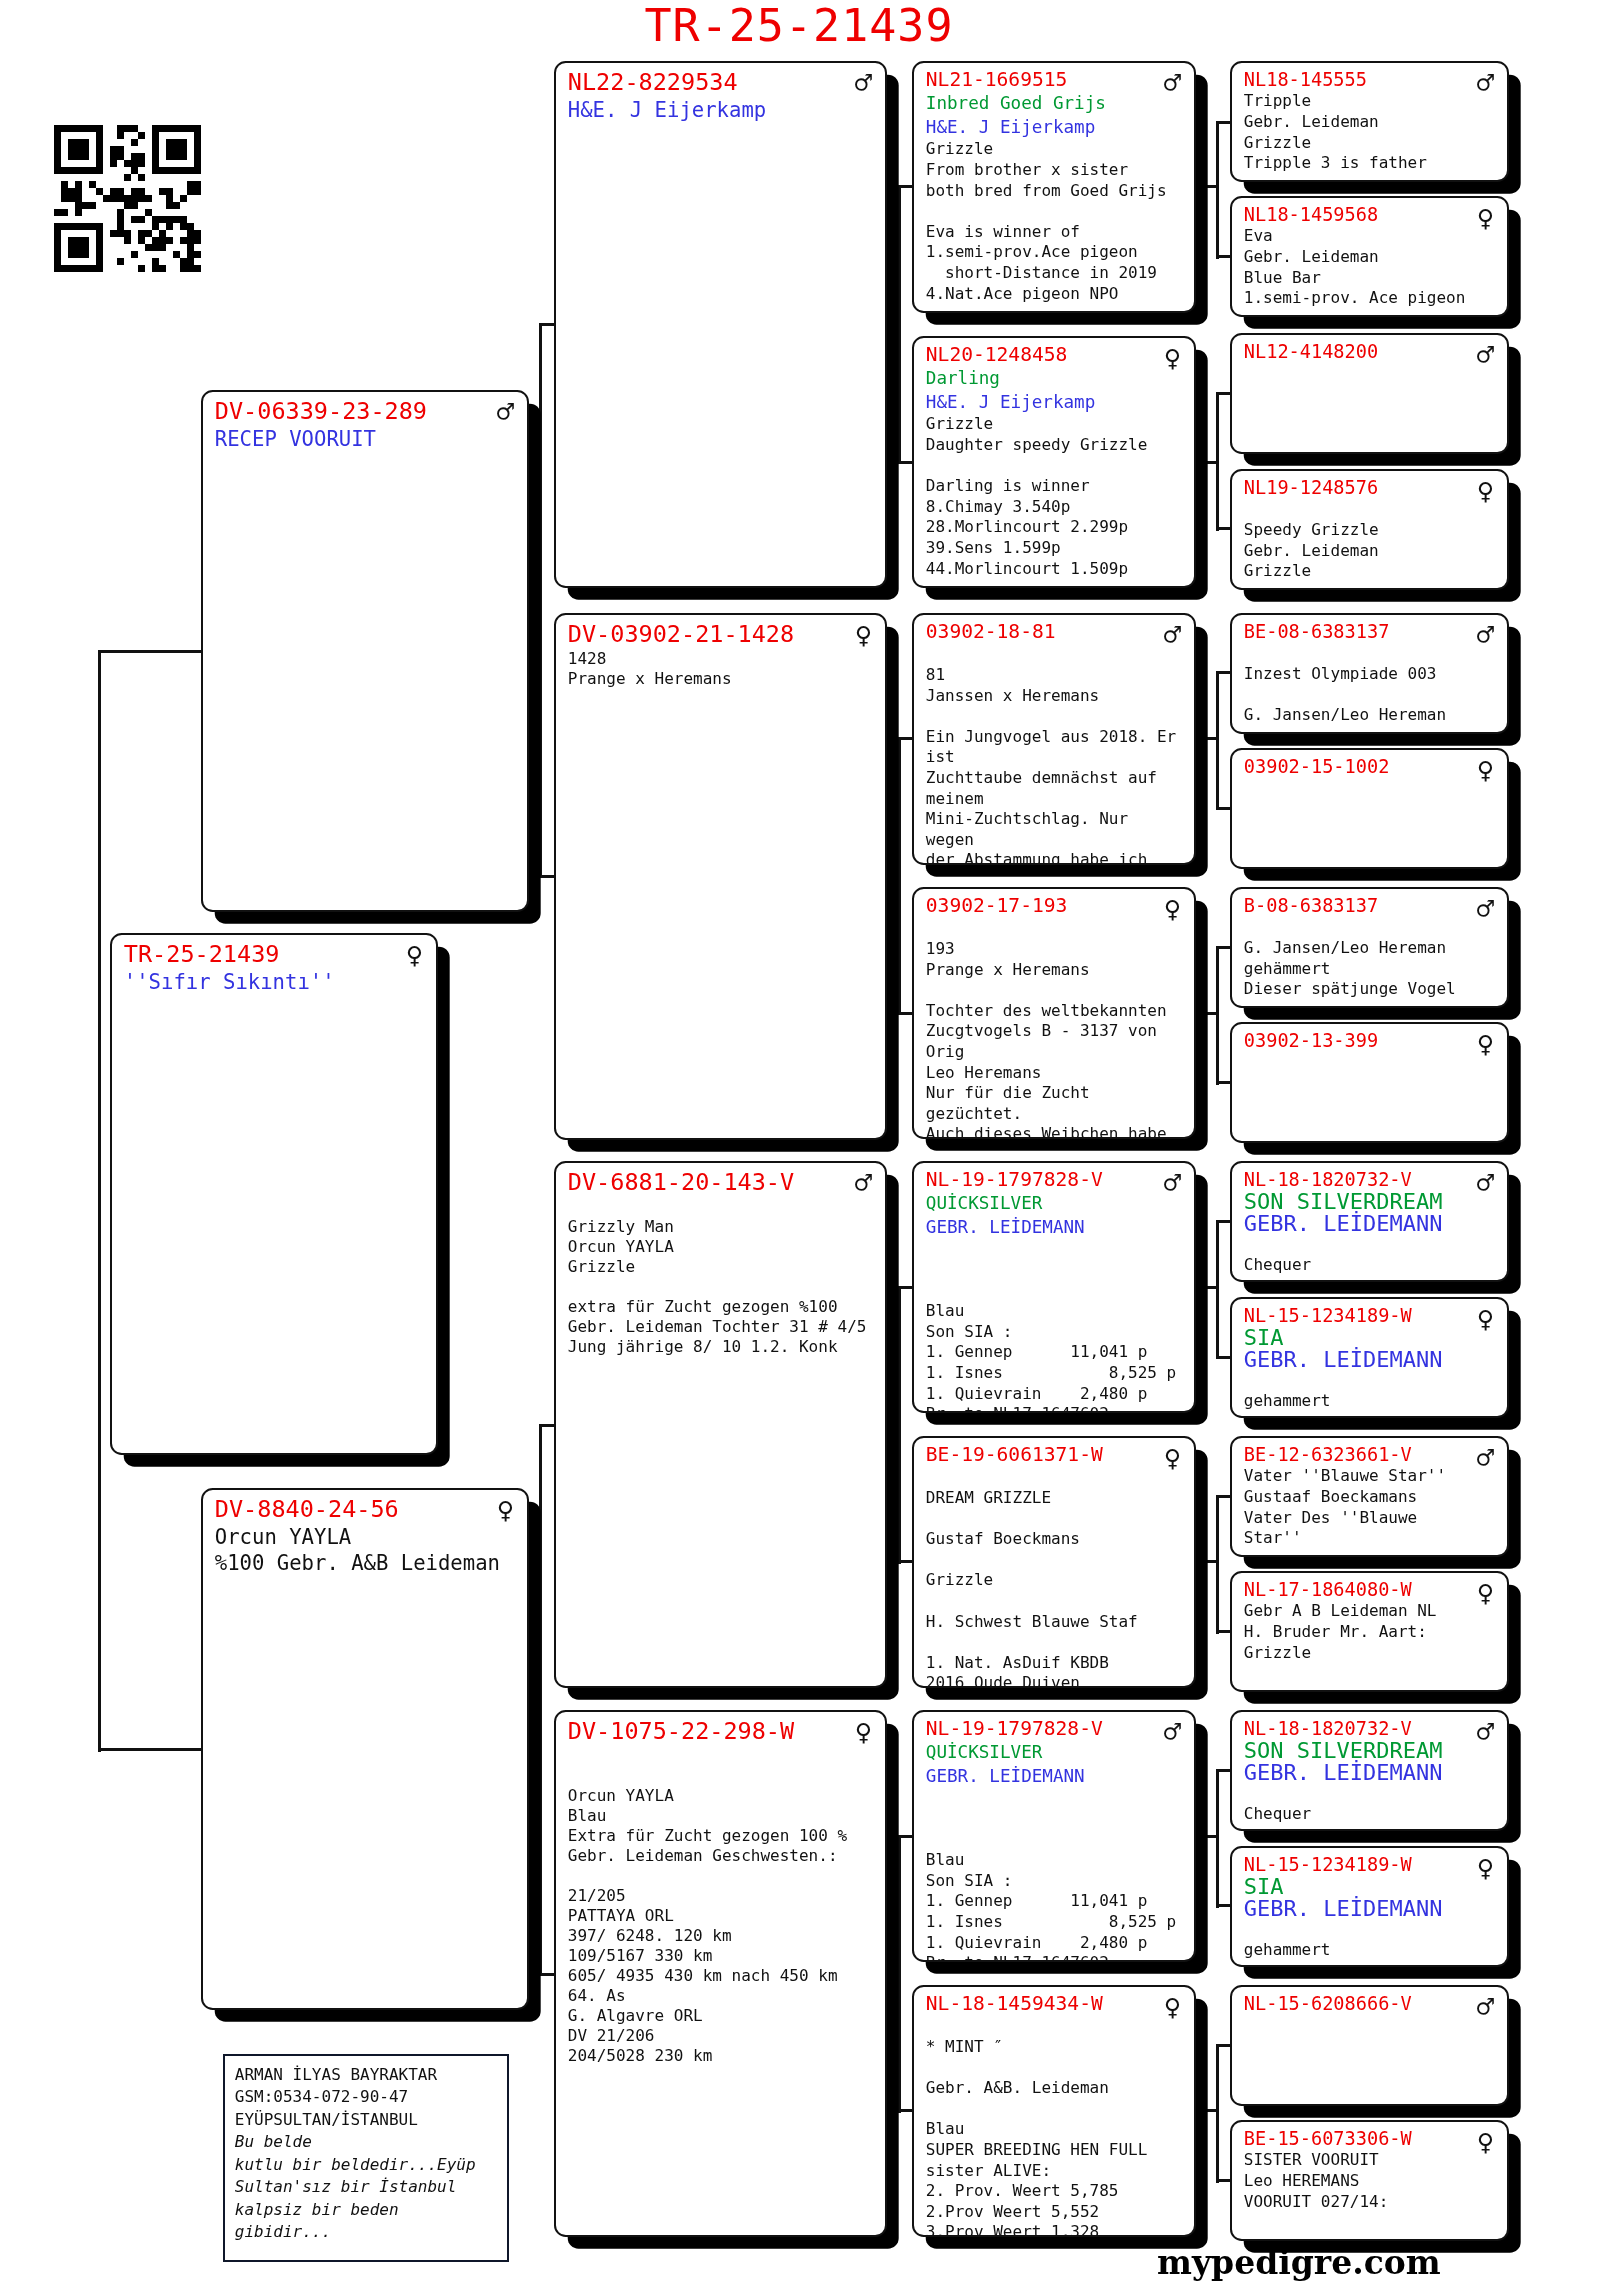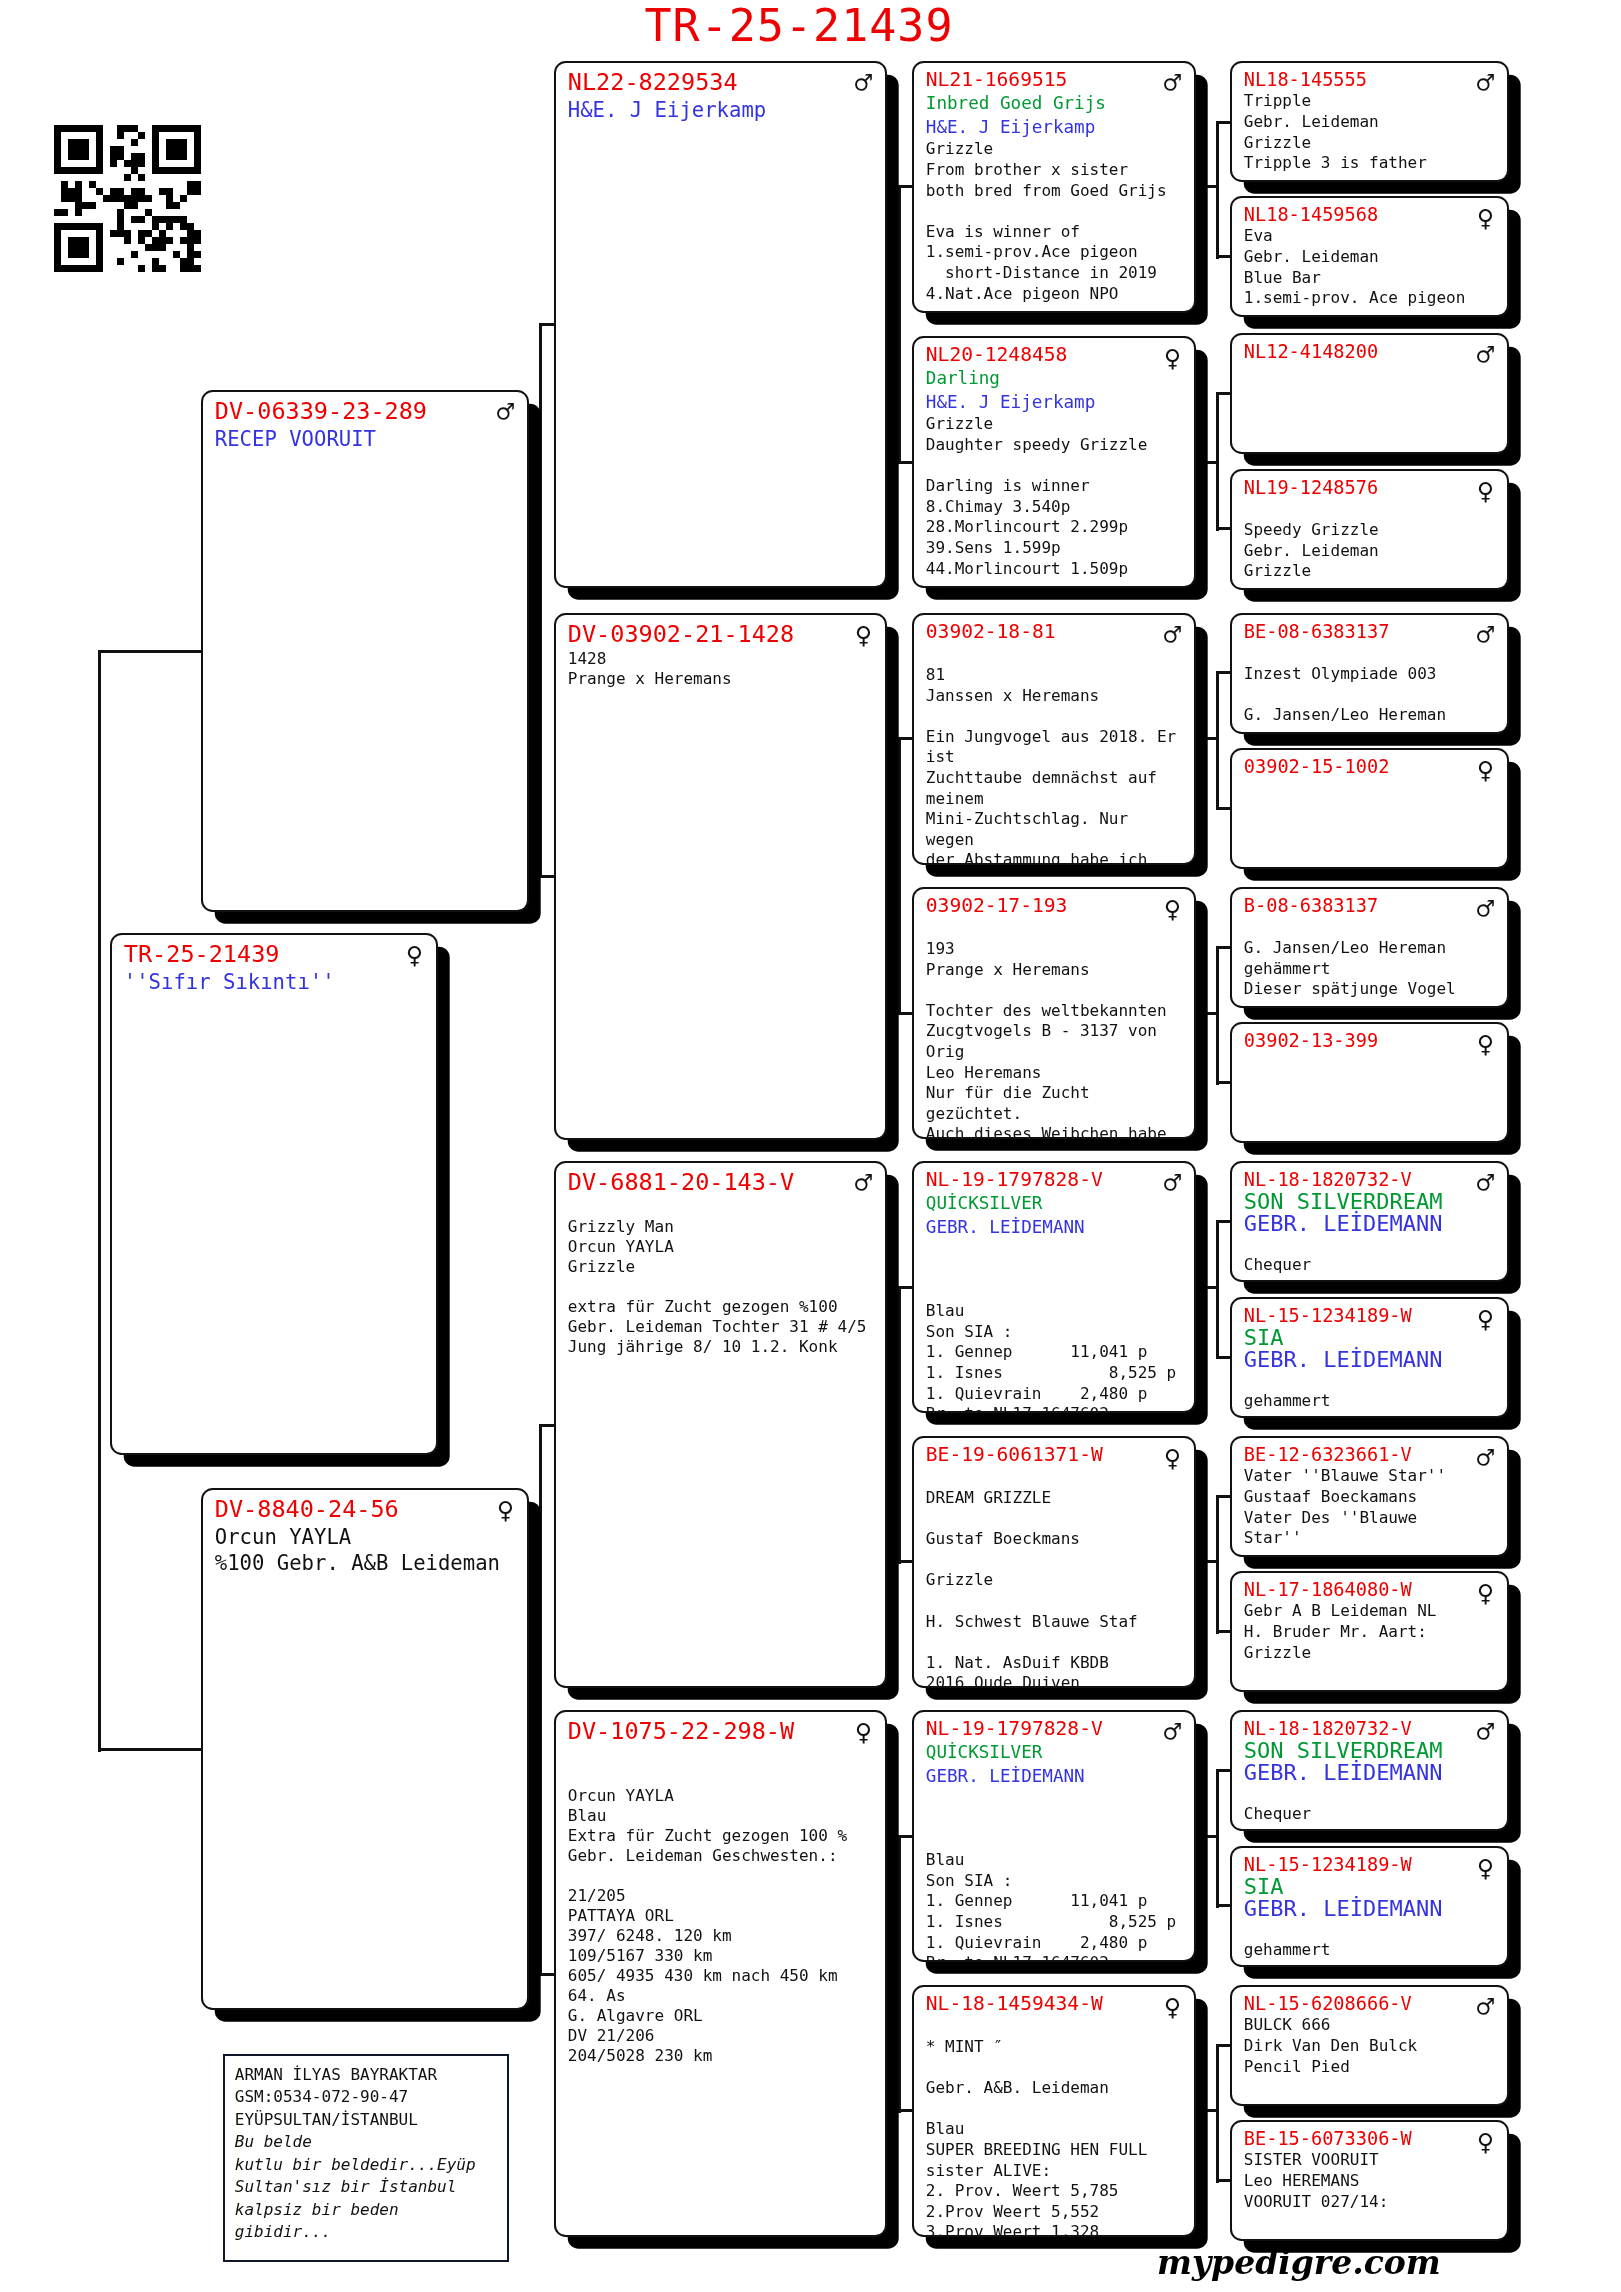--- a/index.html
+++ b/index.html
@@ -30,21 +30,21 @@
   .c2 .bd{font-size:16px;line-height:20px}
   .c3 .bd{font-size:16px;line-height:20.6px}
   .c4 .bd{font-size:16px;line-height:20.6px}
   .cn{position:absolute;background:#111;z-index:1}
   #owner{position:absolute;left:223px;top:2054px;width:286px;height:208px;
          border:2px solid #0f172a;padding:7.8px 9.8px;font-size:16px;line-height:22.5px;
          box-sizing:border-box;z-index:2;background:#fff}
   #owner .q{font-style:italic}
   #owner div{white-space:pre-wrap}
   #footer-logo{position:absolute;left:1157px;top:2243px;color:#000;
-               font-family:"DejaVu Serif",serif;font-style:italic;font-weight:bold;
+               font-family:"DejaVu Serif",serif;font-weight:bold;
                font-size:33px;line-height:39px}
 </style>
 </head>
 <body>
 
 <div id="page">
 
   <div id="title">TR-25-21439</div>
 
   <svg id="qr" viewBox="0 0 21 21" shape-rendering="crispEdges" xmlns="http://www.w3.org/2000/svg">
@@ -487,23 +487,20 @@
     <div class="nm">SIA</div>
     <div class="fc">GEBR. LEİDEMANN</div>
     <div class="bd">
 gehammert</div>
   </div>
   <div class="box c4" style="left:1230px;top:1985px">
     <span class="sex">♂</span>
     <div class="ring">NL-15-6208666-V</div>
     <div class="nm"></div>
     <div class="fc"></div>
-    <div class="bd">BULCK 666
-Dirk Van Den Bulck
-Pencil Pied</div>
   </div>
   <div class="box c4" style="left:1230px;top:2120px">
     <span class="sex">♀</span>
     <div class="ring">BE-15-6073306-W</div>
     <div class="nm"></div>
     <div class="fc"></div>
     <div class="bd">SISTER VOORUIT
 Leo HEREMANS
 VOORUIT 027/14:</div>
   </div>

